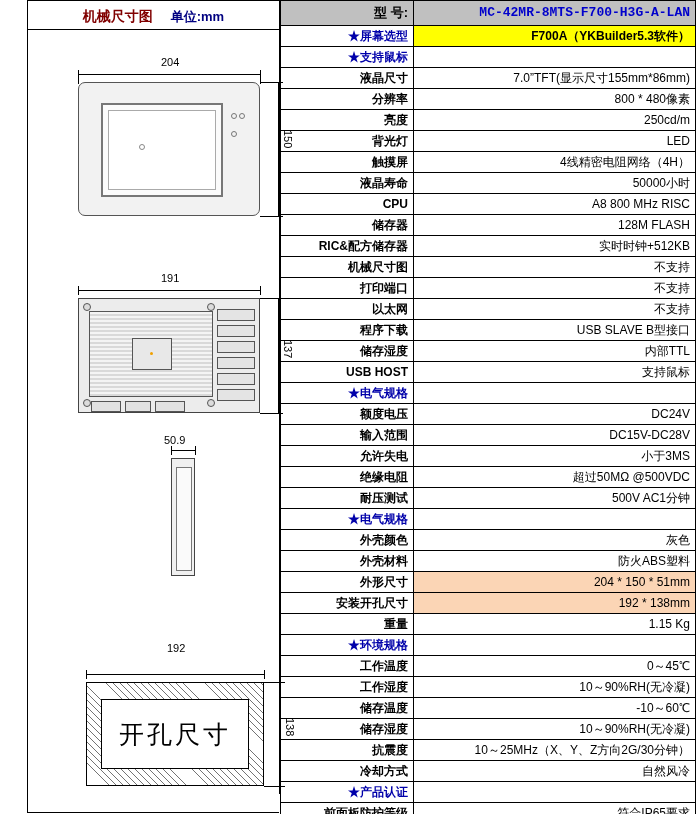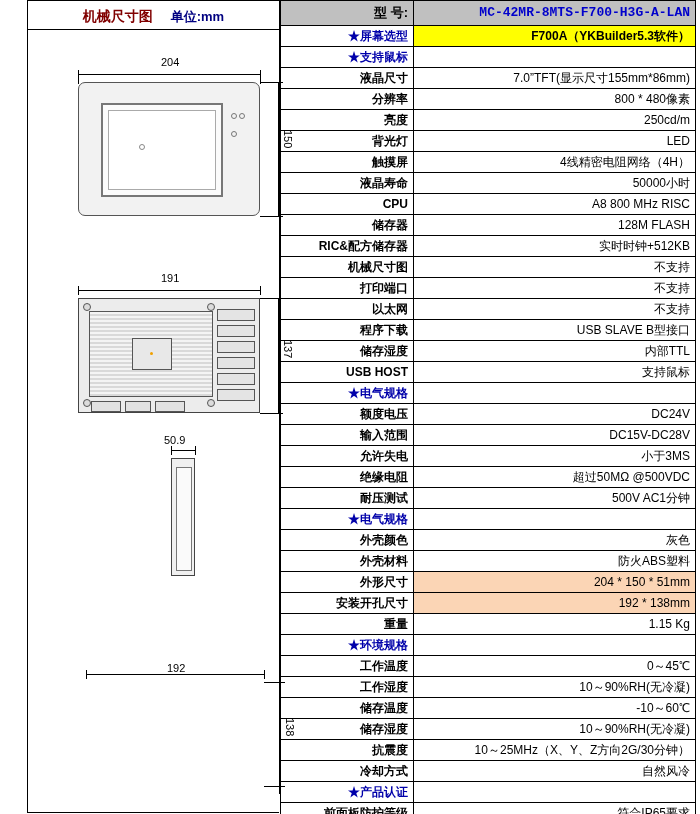--- a/index.html
+++ b/index.html
@@ -395,25 +395,31 @@
 
       <div class="dim-label" style="left:136px; top:404px;">50.9</div>
       <div class="arrowline-h" style="left:143px; top:420px; width:24px;"></div>
       <div class="tick-v" style="left:143px; top:416px; height:9px;"></div>
       <div class="tick-v" style="left:167px; top:416px; height:9px;"></div>
 
       <div class="side-view">
         <div class="side-notch"></div>
       </div>
 
-      <div class="dim-label" style="left:139px; top:632px;">192</div>
+      <div class="dim-label" style="left:139px; top:612px;">192</div>
       <div class="arrowline-h" style="left:58px; top:644px; width:178px;"></div>
       <div class="tick-v" style="left:58px; top:640px; height:9px;"></div>
       <div class="tick-v" style="left:236px; top:640px; height:9px;"></div>
 
+      <div class="cut-view">
+        <div class="cut-hatch"></div>
+        <div class="cut-inner">
+          <span class="cut-text">开孔尺寸</span>
+        </div>
+      </div>
 
       <div class="arrowline-v" style="left:252px; top:652px; height:104px;"></div>
       <div class="tick-h" style="left:248px; top:652px; width:9px;"></div>
       <div class="tick-h" style="left:248px; top:756px; width:9px;"></div>
       <div class="tick-h" style="left:236px; top:652px; width:20px;"></div>
       <div class="tick-h" style="left:236px; top:756px; width:20px;"></div>
       <div class="dim-label vert" style="left:256px; top:688px;">138</div>
 
     </div>
   </div>

